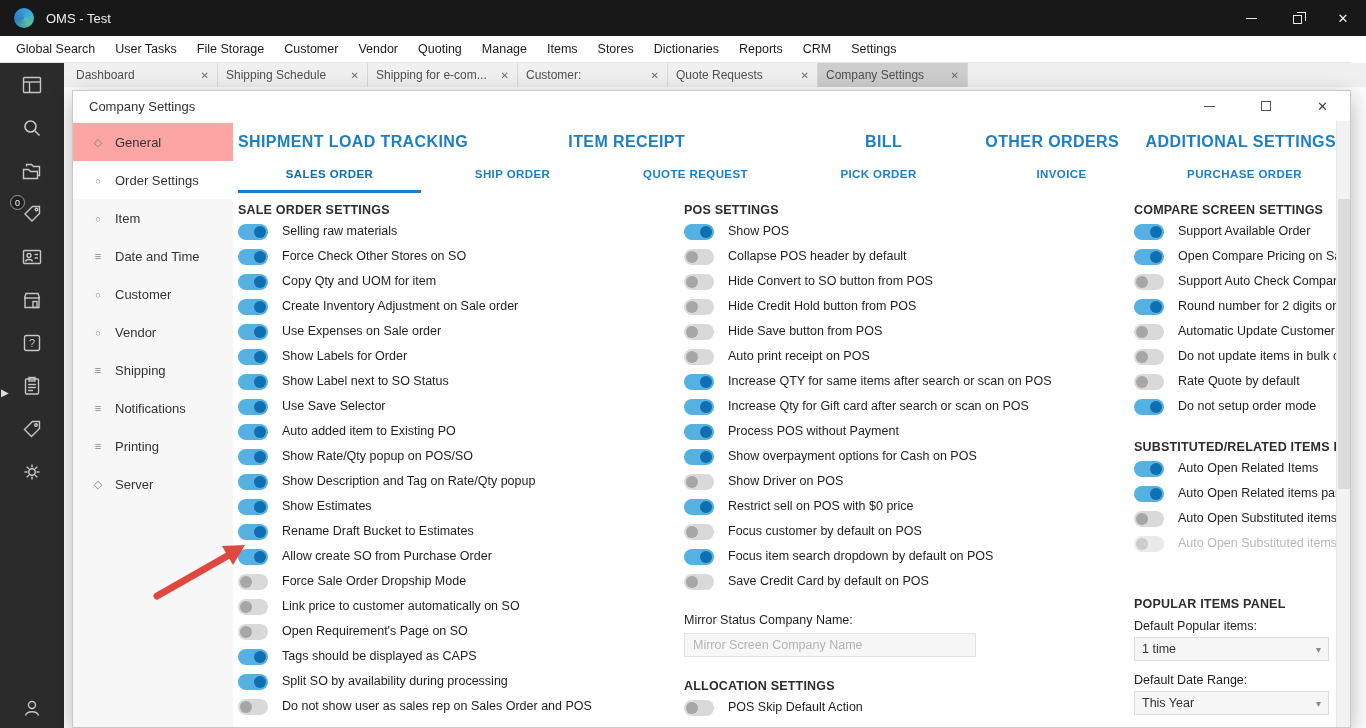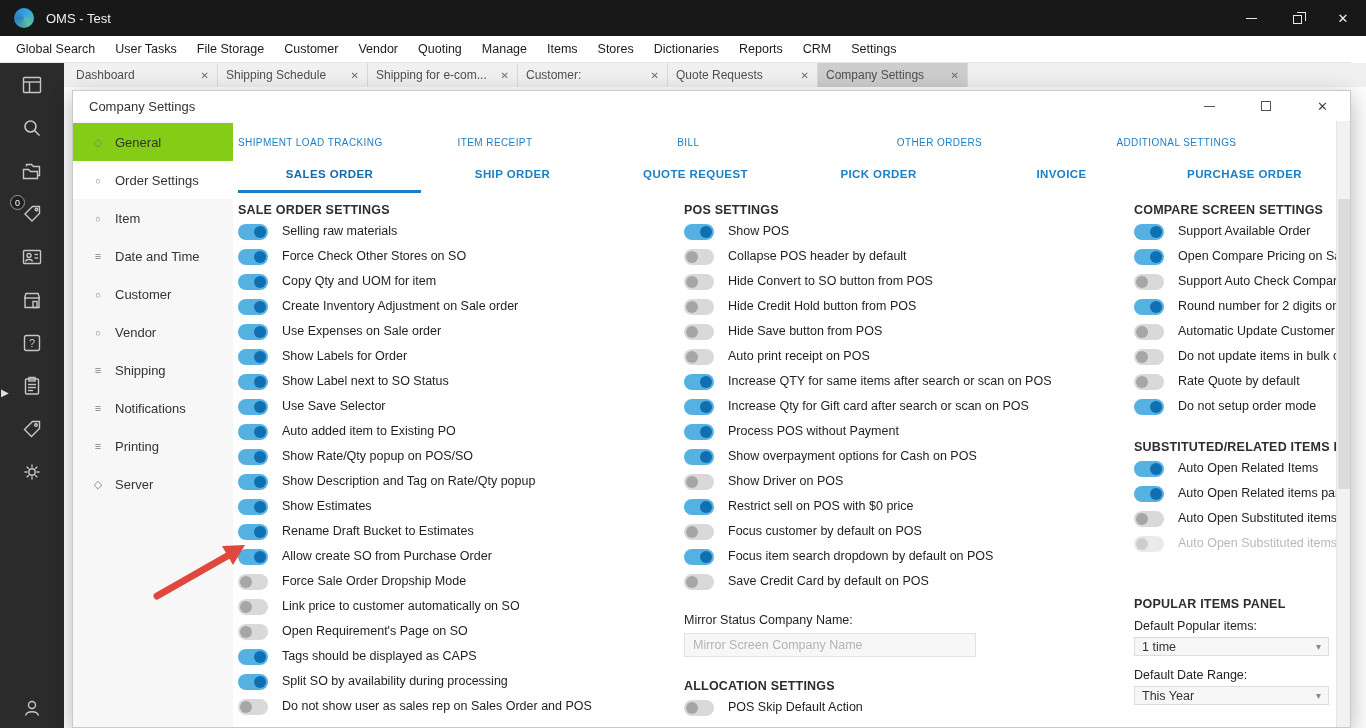--- a/index.html
+++ b/index.html
@@ -44,30 +44,30 @@
   .dialog { position: absolute; left: 72px; top: 90px; width: 1279px; bottom: 0; background: #fff; border: 1px solid #c9c9c9; box-shadow: 0 6px 22px rgba(0,0,0,.28); z-index: 10; }
   .dialog-header { height: 30px; display: flex; align-items: center; padding-left: 16px; font-size: 13px; color: #333; }
   .dlg-controls { margin-left: auto; display: flex; align-items: center; gap: 46px; padding-right: 22px; }
   .dlg-min { width: 11px; height: 1px; background: #555; }
   .dlg-max { width: 10px; height: 10px; border: 1px solid #555; }
   .dlg-close { font-size: 13px; color: #444; line-height: 1; }
 
   .dialog-body { position: absolute; top: 30px; left: 0; right: 0; bottom: 0; display: flex; }
   .dlg-nav { width: 160px; background: #f7f7f7; flex: none; padding-top: 2px; }
   .dlg-nav-item { height: 38px; display: flex; align-items: center; padding-left: 18px; gap: 10px; font-size: 13px; color: #333; }
-  .dlg-nav-item.highlight { background: #84cc16; }
+  .dlg-nav-item.highlight { background: #fca5a5; }
   .dlg-nav-item.selected { background: #ffffff; }
   .nav-ic { width: 14px; text-align: center; color: #7e7e7e; font-size: 11px; flex: none; }
   .icon-diamond::before { content: "◇"; }
   .icon-circle::before { content: "○"; font-size: 9px; }
   .icon-lines::before { content: "≡"; }
 
   .dlg-main { flex: 1; position: relative; padding: 6px 14px 0 5px; overflow: hidden; }
   .dlg-tabs1 { display: flex; height: 30px; align-items: center; }
-  .dlg-tab1 { flex: 1; text-align: left; font-size: 10px; font-weight: 400; letter-spacing: .4px; color: #1c7fc4; white-space: nowrap; }
+  .dlg-tab1 { flex: 1; text-align: right; font-size: 16px; font-weight: 700; letter-spacing: .4px; color: #1c7fc4; white-space: nowrap; }
   .dlg-tabs2 { display: flex; height: 36px; }
   .dlg-tab2 { flex: 1; font-size: 11.5px; font-weight: 700; letter-spacing: .4px; color: #1c7fc4; display: flex; align-items: center; justify-content: center; border-bottom: 3px solid transparent; white-space: nowrap; }
   .dlg-tab2.active { border-bottom-color: #1c7fc4; color: #126ba8; }
 
   .columns { display: flex; margin-top: 10px; }
   .col1 { width: 446px; flex: none; }
   .col2 { width: 450px; flex: none; }
   .col3 { flex: 1; overflow: hidden; }
   .col-heading { font-size: 12.5px; font-weight: 700; color: #2d2d2d; letter-spacing: .2px; margin-bottom: 7px; white-space: nowrap; }
   .trow { display: flex; align-items: flex-start; height: 25px; gap: 14px; }
@@ -80,21 +80,21 @@
   .trow-label.disabled-label { color: #b9b9b9; }
 
   .field-label { font-size: 12.5px; color: #1f1f1f; margin-top: 14px; }
   .mirror-input { margin-top: 6px; width: 292px; height: 24px; background: #f7f7f7; border: 1px solid #e2e2e2; font-size: 12.5px; padding: 0 8px; color: #333; font-family: "Liberation Sans", sans-serif; }
   .mirror-input::placeholder { color: #b3b3b3; }
   .mt22 { margin-top: 22px; }
   .mt16 { margin-top: 16px; }
   .mt28 { margin-top: 36px; }
   .mt8 { margin-top: 8px; }
   .mt12 { margin-top: 12px; }
-  .select { margin-top: 4px; width: 195px; height: 19px; background: #f6f6f6; border: 1px solid #ddd; display: flex; align-items: center; padding: 0 7px; font-size: 12.5px; color: #333; }
+  .select { margin-top: 4px; width: 195px; height: 24px; background: #f6f6f6; border: 1px solid #ddd; display: flex; align-items: center; padding: 0 7px; font-size: 12.5px; color: #333; }
   .select-value { flex: 1; white-space: nowrap; overflow: hidden; }
   .chev { color: #8a8a8a; font-size: 10px; }
   .chev::before { content: "▾"; }
 
   .dlg-scrollbar { position: absolute; top: 0; right: 0; width: 14px; bottom: 0; background: #f2f2f2; border-left: 1px solid #e7e7e7; }
   .dlg-scroll-thumb { position: absolute; top: 78px; left: 1px; width: 12px; height: 290px; background: #dcdcdc; }
 
   
   .annotation-arrow { position: absolute; left: 145px; top: 532px; width: 115px; height: 78px; z-index: 100; pointer-events: none; }
 </style>

